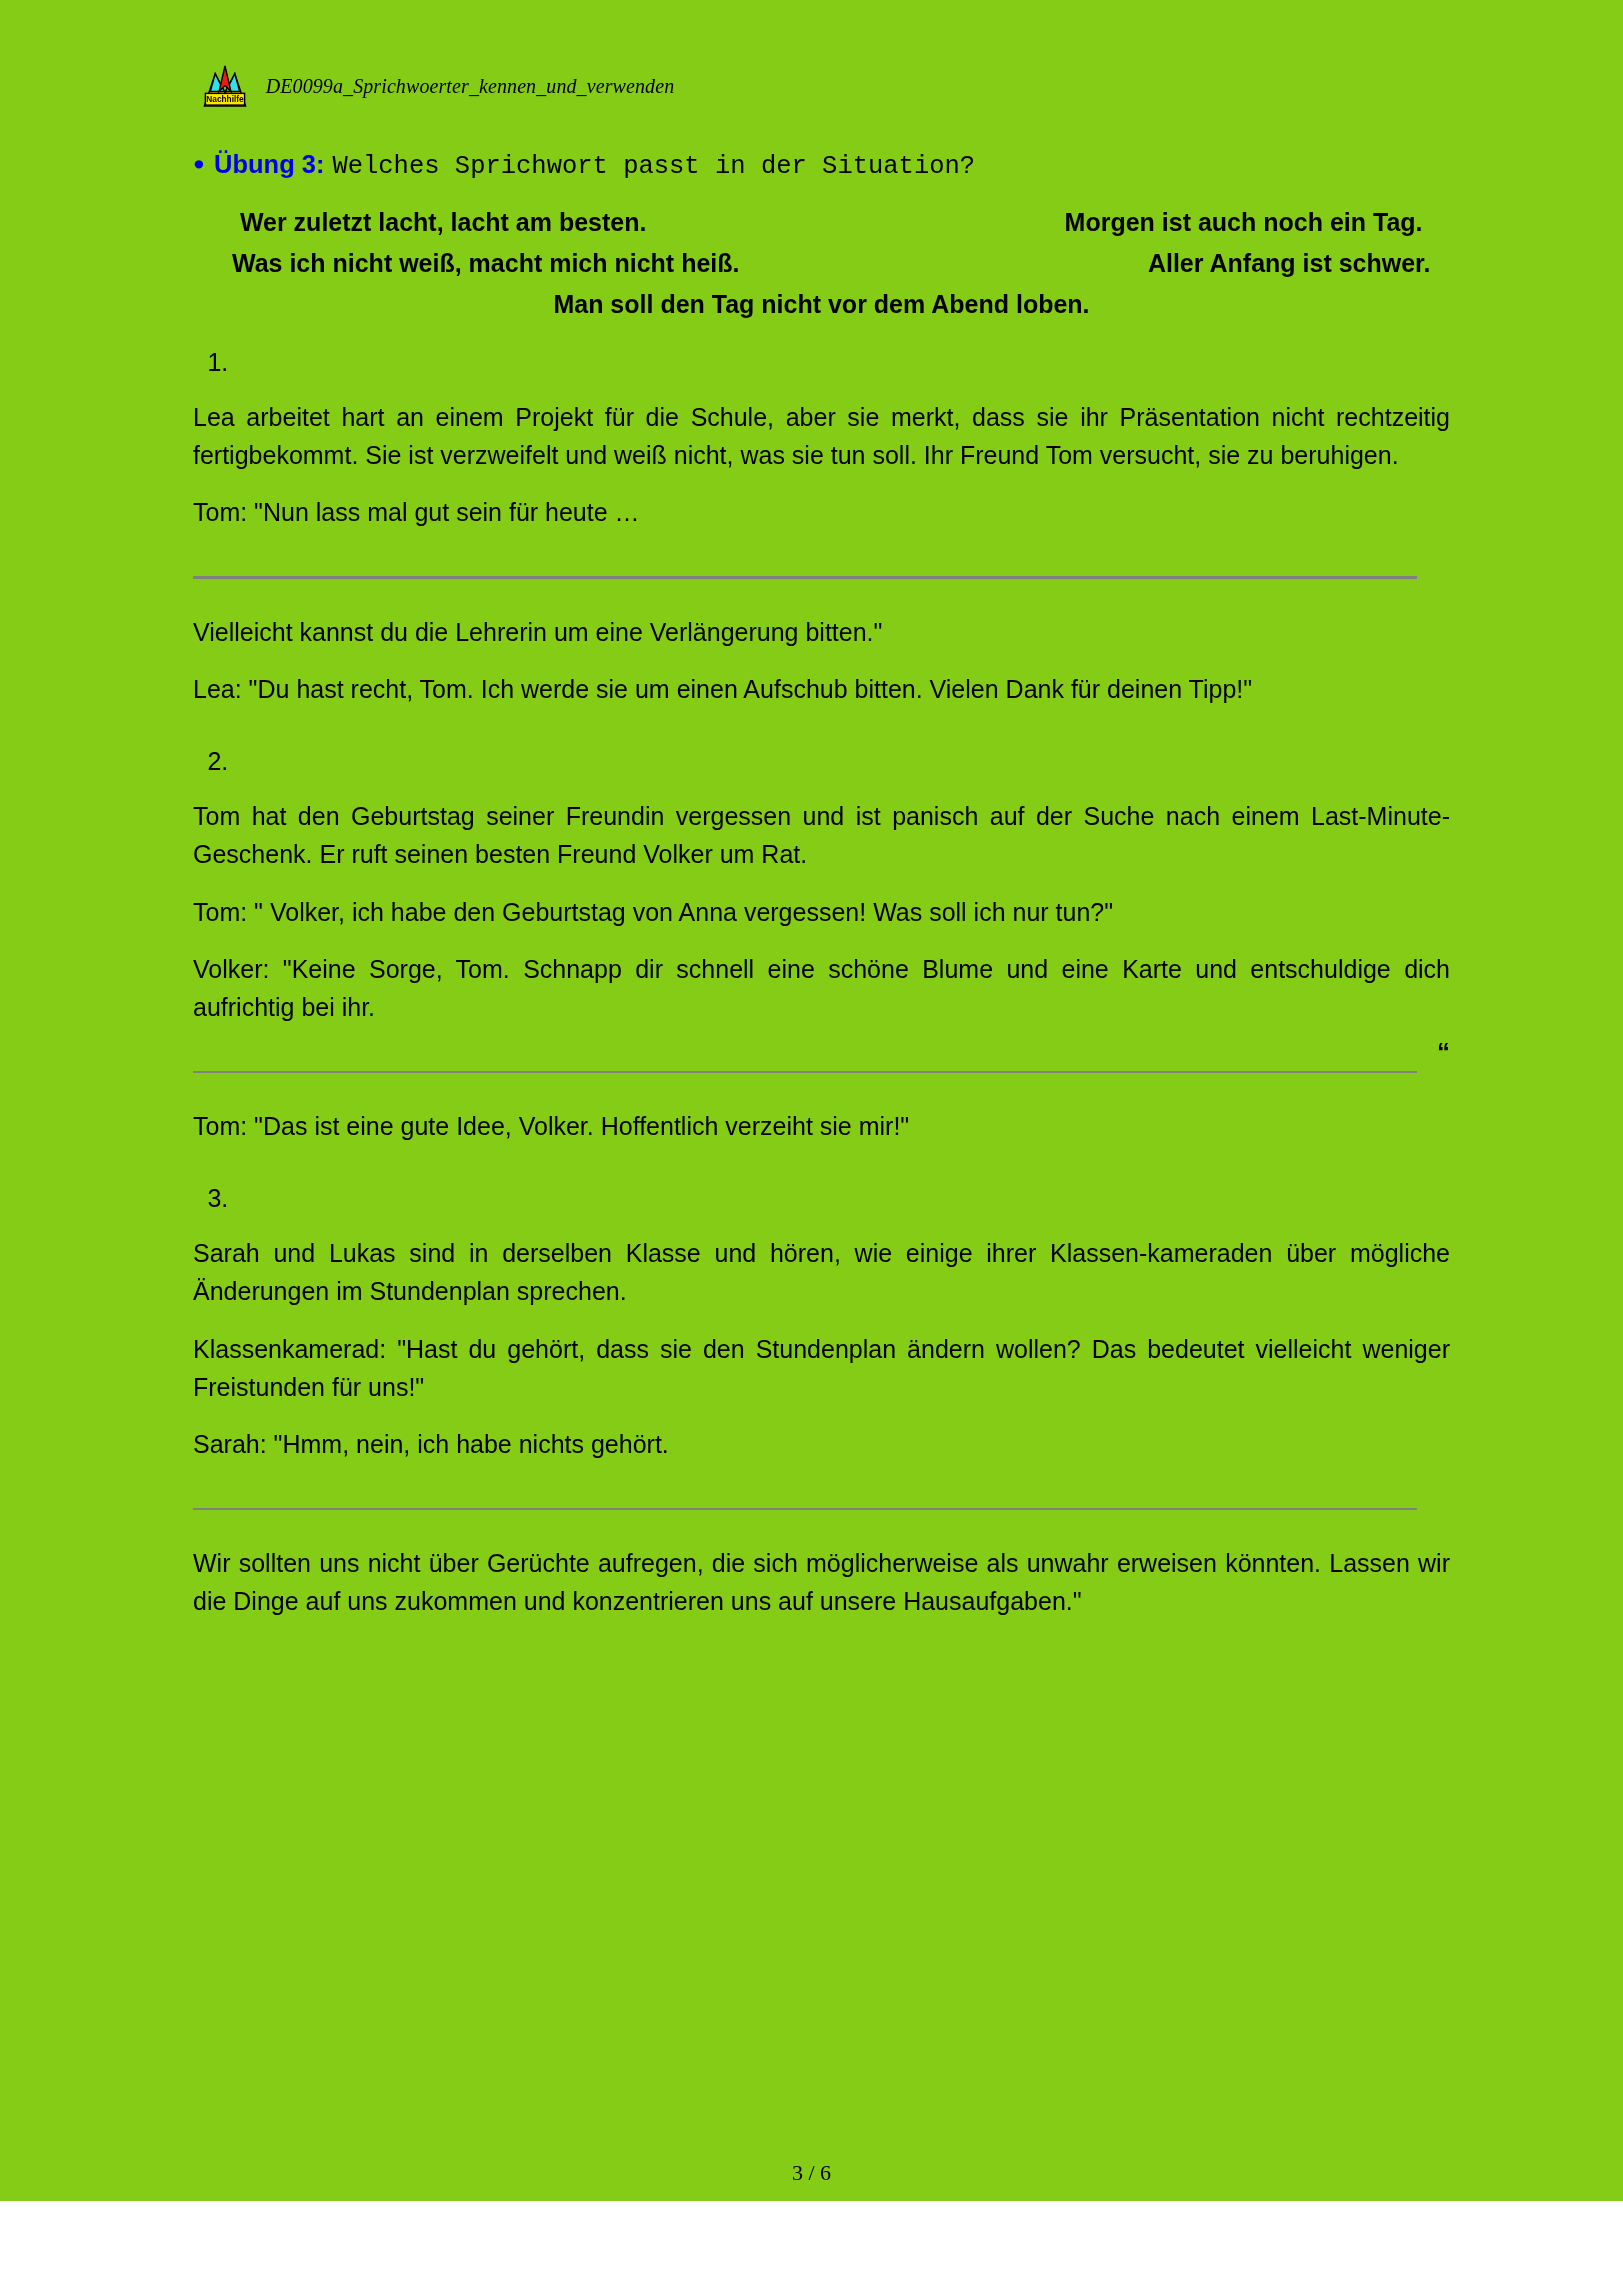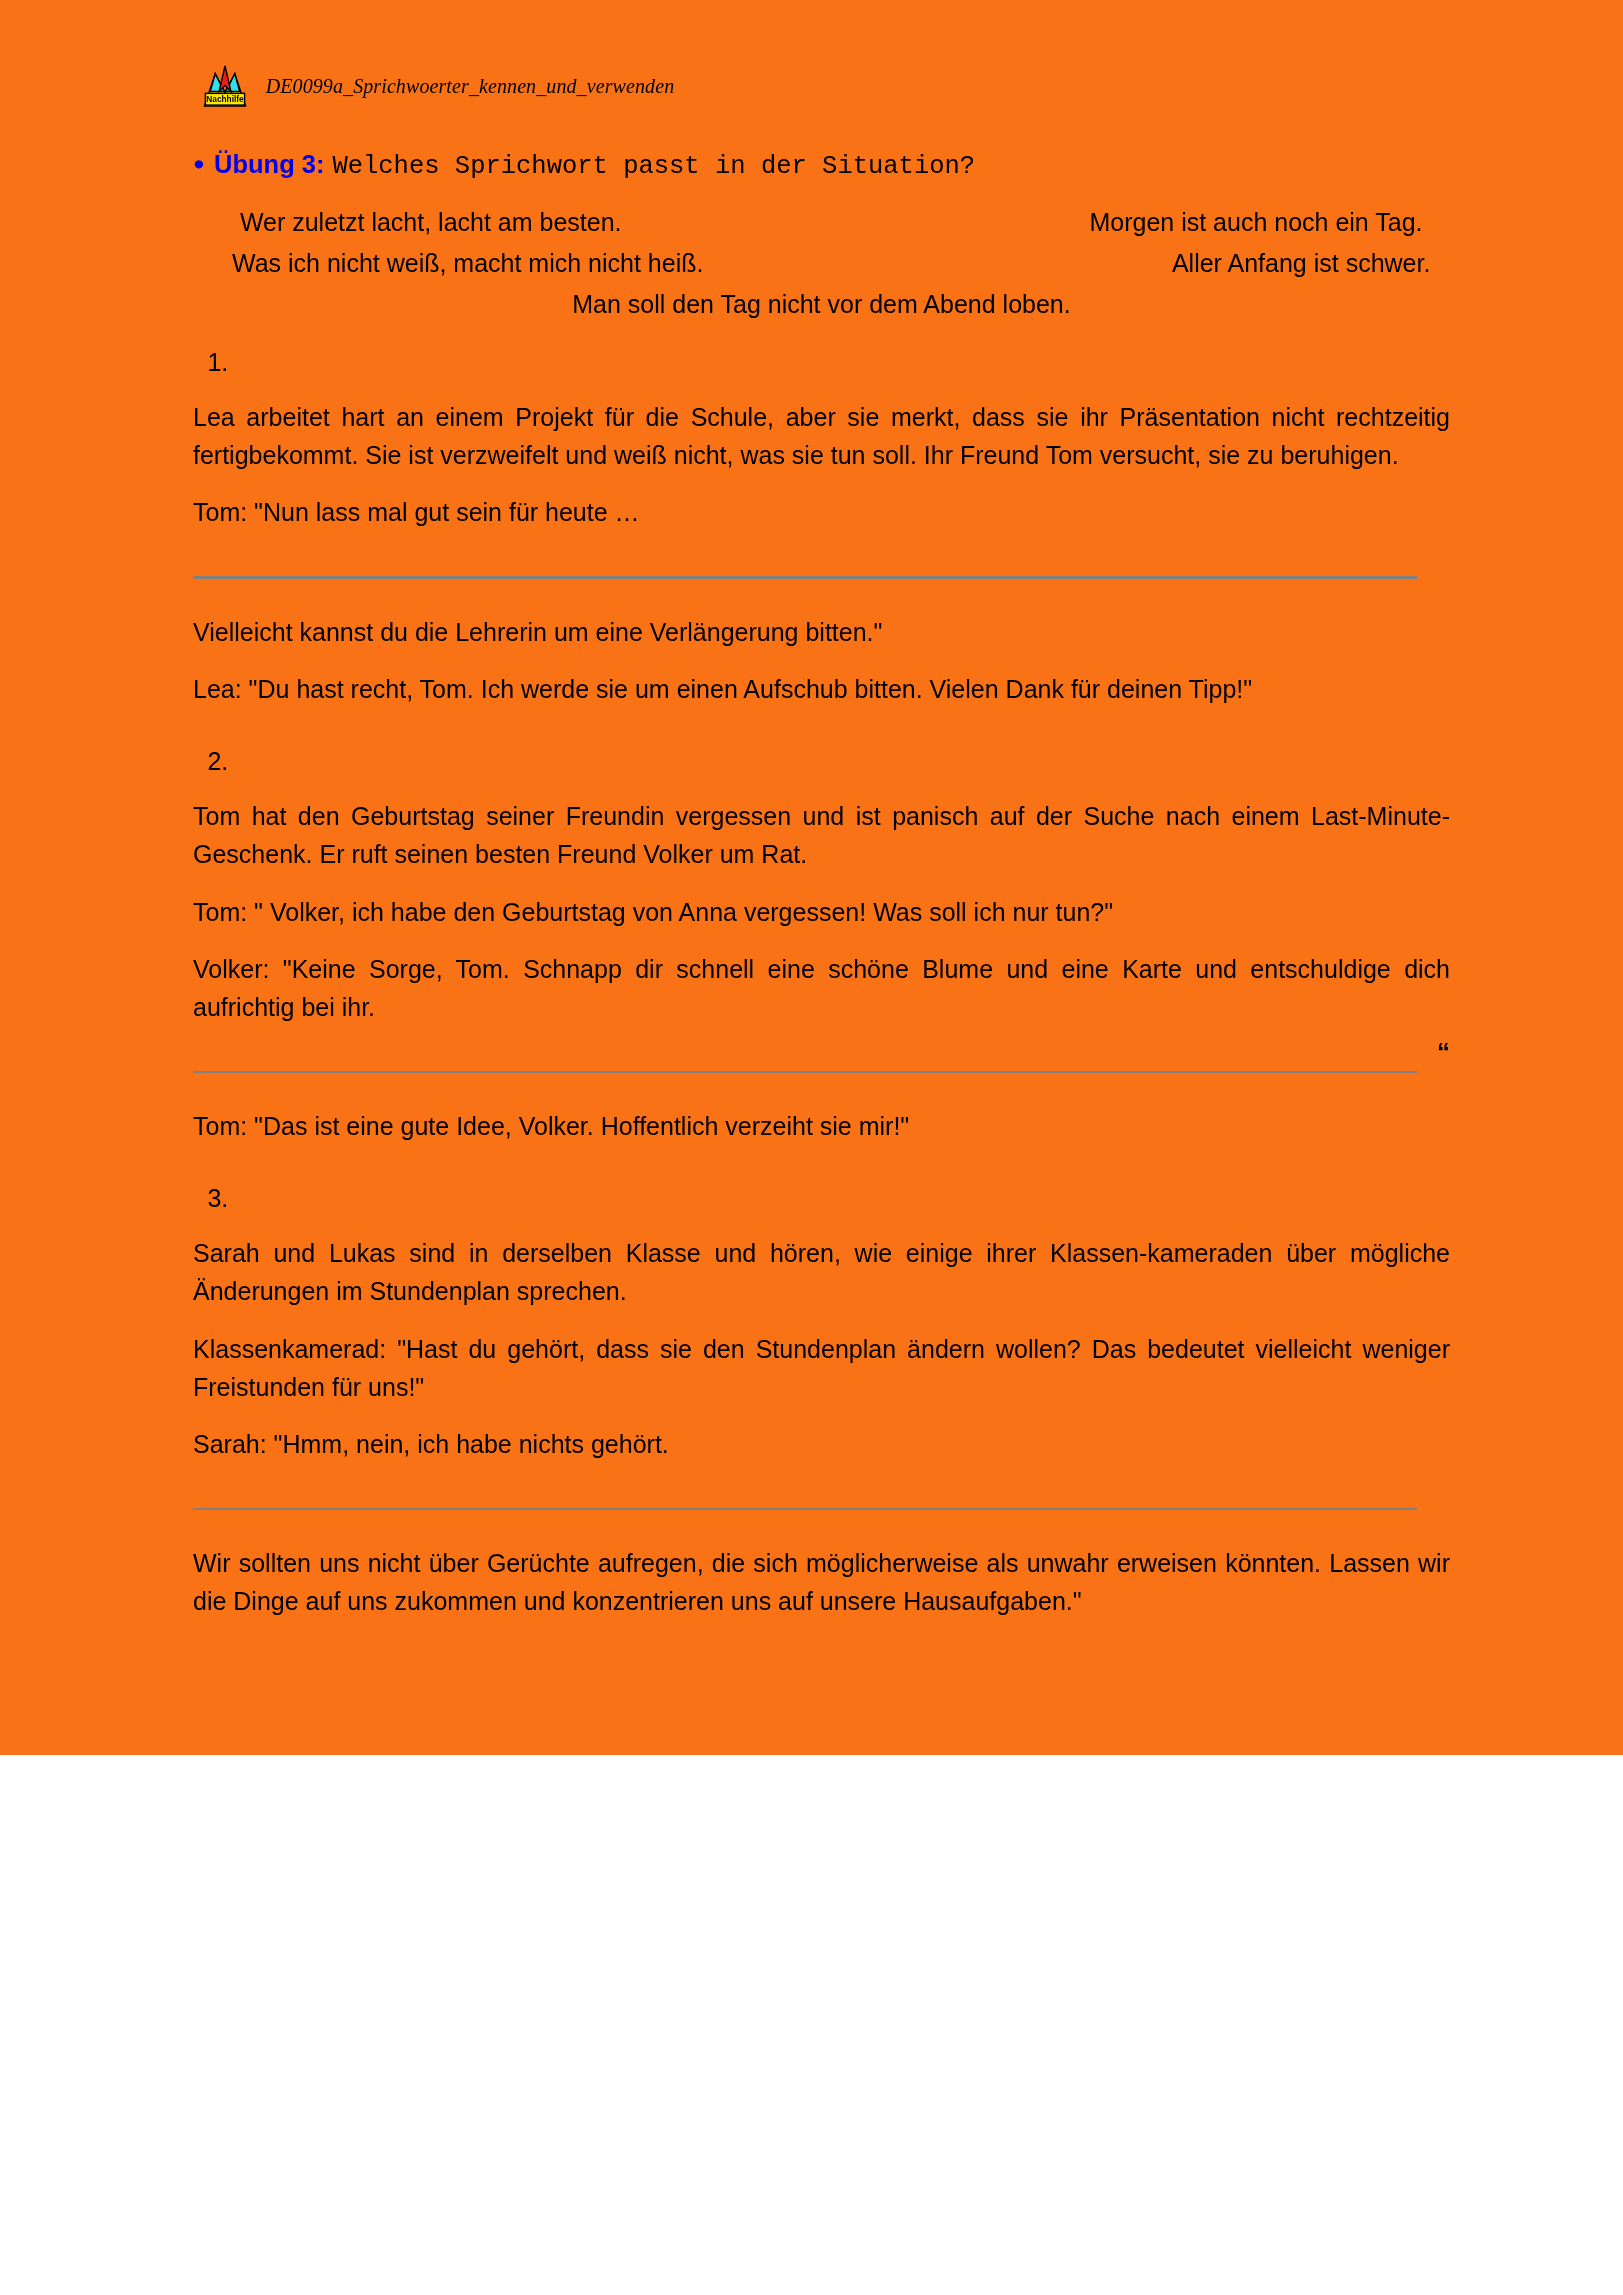--- a/index.html
+++ b/index.html
@@ -4,22 +4,22 @@
 <title>DE0099a_Sprichwoerter_kennen_und_verwenden</title>
 <style>
   html, body {
     margin: 0;
     padding: 0;
     background: #ffffff;
   }
   .page {
     position: relative;
     width: 1623px;
-    height: 1755px;
-    background: #f97316;
+    height: 2201px;
+    background: #84cc16;
     box-sizing: border-box;
     font-family: "Liberation Sans", sans-serif;
     color: #000000;
     overflow: hidden;
   }
 
   
   .header {
     position: absolute;
     left: 200px;
@@ -76,20 +76,21 @@
   .exercise-question {
     color: #000;
     font-family: Liberation Mono, monospace;
   }
 
   
   .proverbs {
     margin: 0 0 29px 0;
     font-size: 25px;
     line-height: 1.0;
+    font-weight: bold;
   }
   .proverb-row {
     display: flex;
     align-items: baseline;
     margin-bottom: 15.7px;
     padding: 0 19.6px 0 39px;
   }
   .proverb-row .left {
     flex: 0 0 52%;
     text-align: left;

